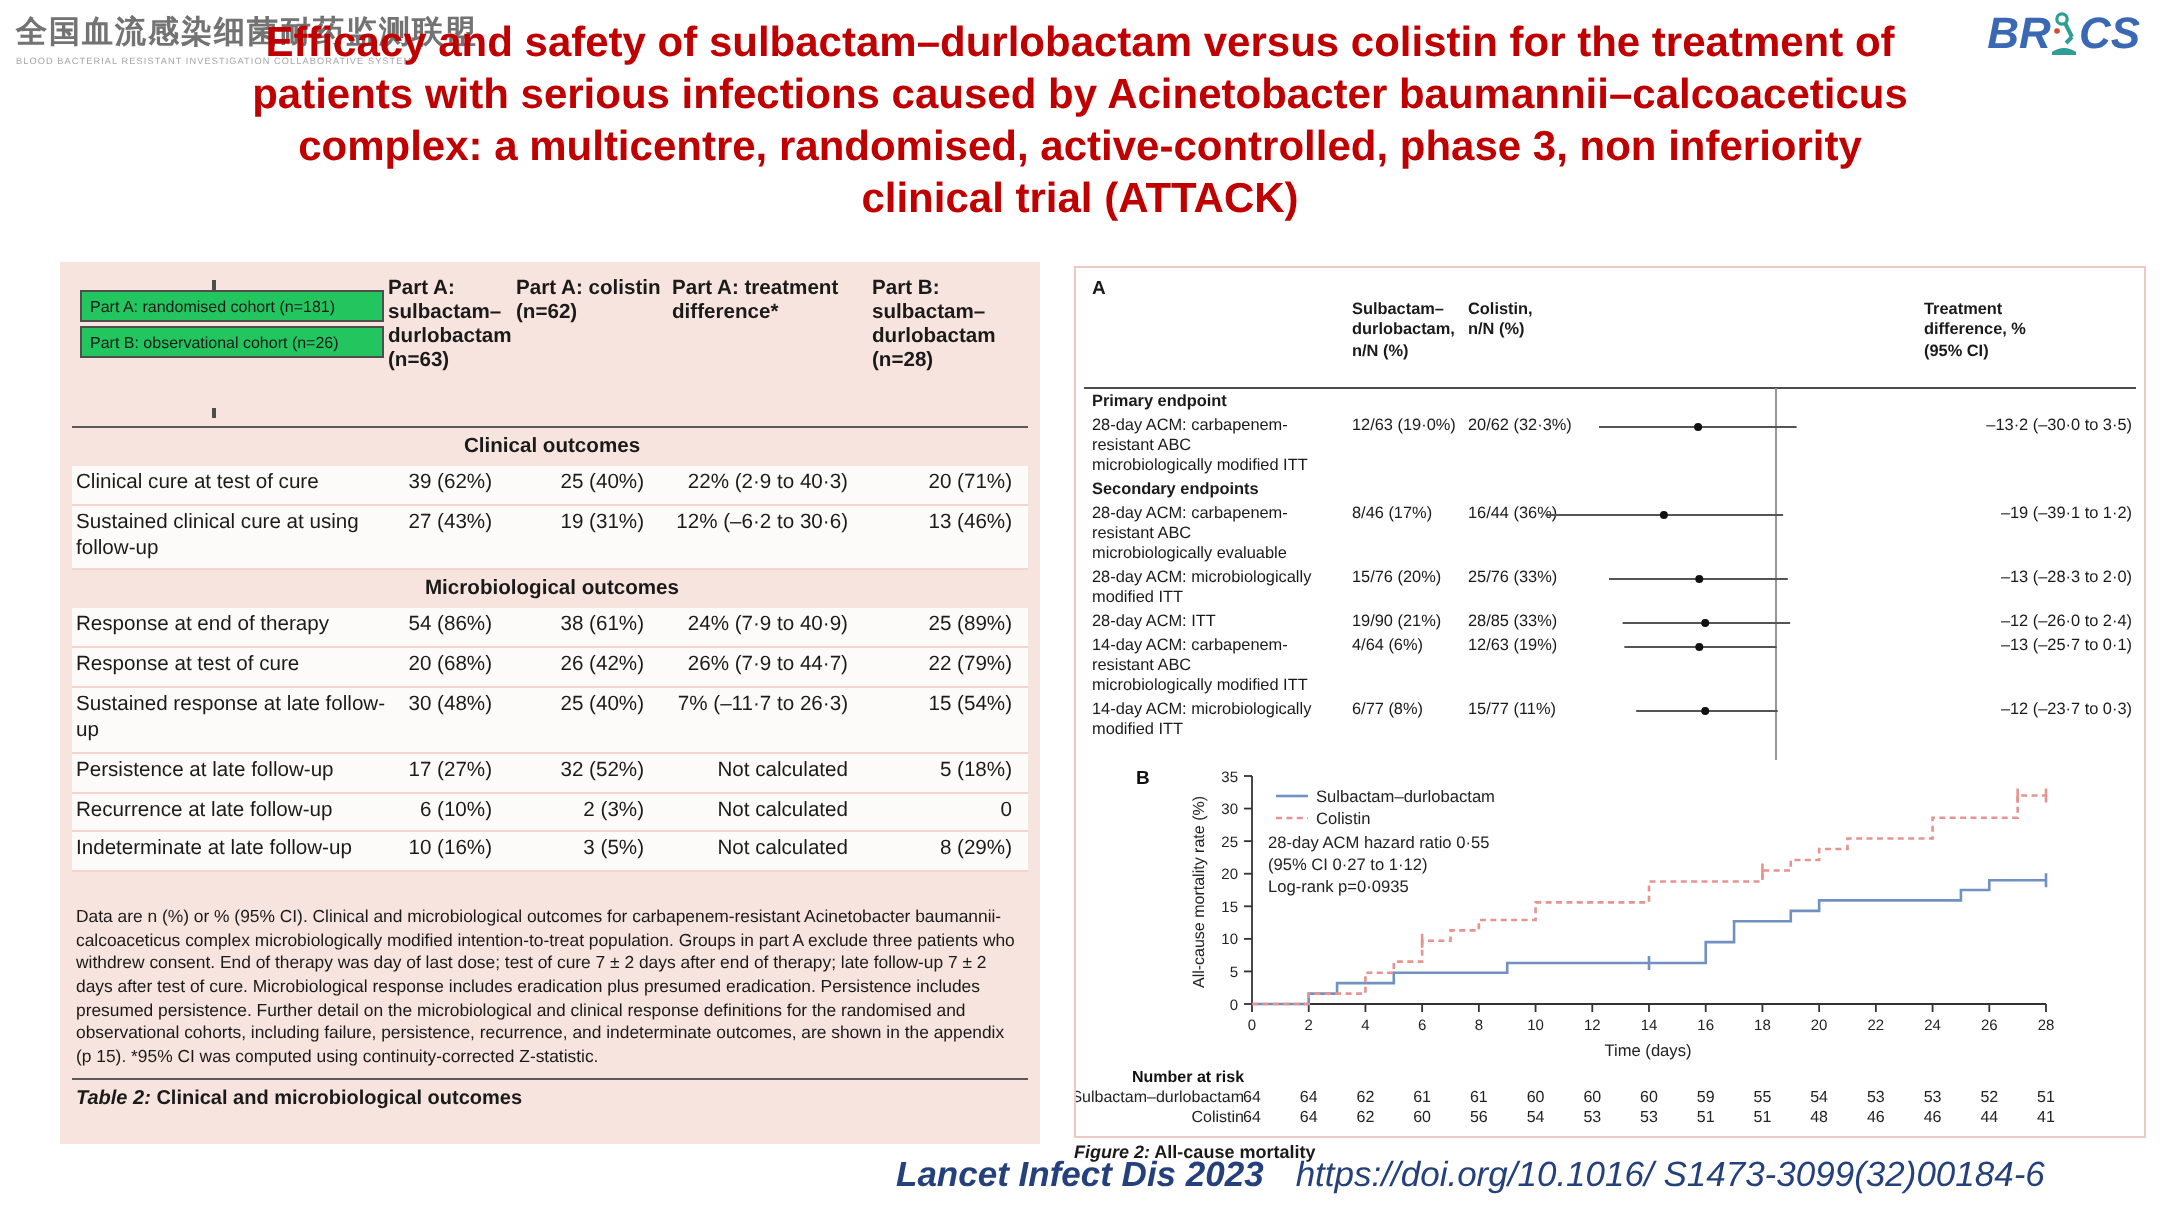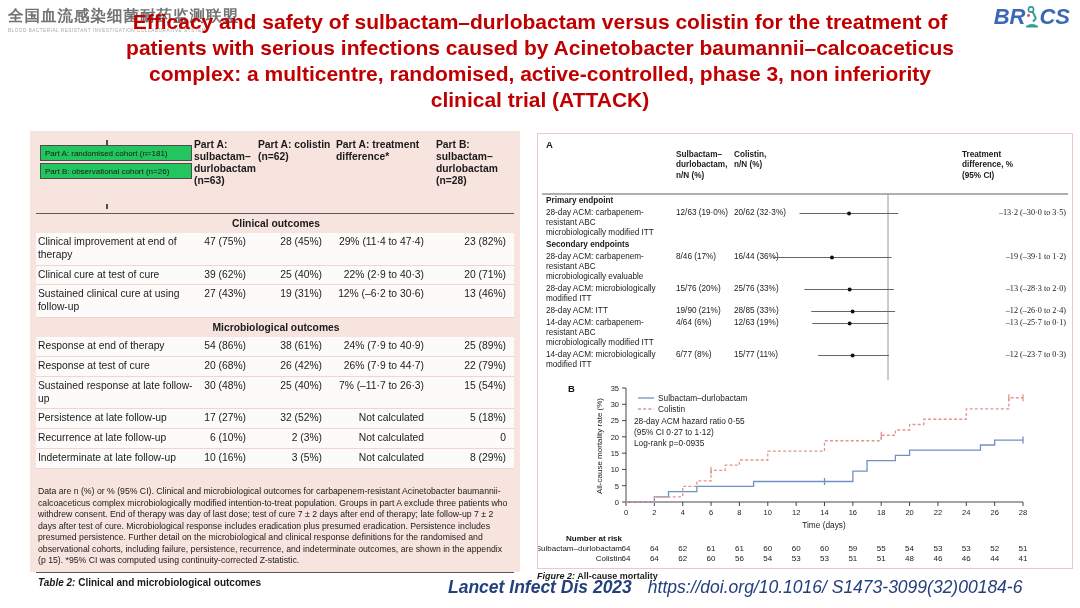--- a/index.html
+++ b/index.html
@@ -48,21 +48,21 @@
   .pa-h{font-weight:bold;font-size:8.2px;line-height:1.25;white-space:pre-line;}
   #pa-h1{left:138px;top:16px;width:62px;}
   #pa-h2{left:196px;top:16px;width:55px;}
   #pa-h3{left:424px;top:16px;width:90px;}
   #forest-rows{position:absolute;left:0;right:0;top:62px;font-size:8.2px;line-height:10px;}
   .frow{position:relative;margin-bottom:2px;}
   .frow .flabel{margin-left:8px;width:128px;}
   .frow.fsec .flabel{font-weight:bold;}
   .frow .fg1{position:absolute;left:138px;top:0;}
   .frow .fg2{position:absolute;left:196px;top:0;}
-  .frow .fdiff{position:absolute;right:6px;top:0;font-family:Liberation Serif, serif;}
+  .frow .fdiff{position:absolute;right:6px;top:0;}
   #forest-svg{position:absolute;left:0;top:0;width:534px;height:246px;pointer-events:none;
               font-family:"Liberation Sans",sans-serif;}
   #km-svg{position:absolute;left:0;top:246px;width:534px;height:188px;
           font-family:"Liberation Sans",sans-serif;}
 
   #fig-cap{left:537px;top:571px;font-size:9px;font-weight:bold;}
   #fig-cap .it{font-style:italic;}
   #citation{left:448px;top:577px;font-size:17.5px;font-style:italic;font-weight:bold;color:#24407d;z-index:5;}
   #citation .doi{margin-left:16px;font-weight:normal;}
 </style>
@@ -112,27 +112,20 @@
       <div class="h">Part A: treatment
 difference*</div>
       <div class="h">Part B:
 sulbactam–
 durlobactam
 (n=28)</div>
     </div>
     <div id="rows">
         <div class="trow sec">
           <div style="grid-column: 1 / span 5;">Clinical outcomes</div>
-        </div>
-        <div class="trow">
-          <div class="label">Clinical improvement at end of therapy</div>
-          <div class="c c1">47 (75%)</div>
-          <div class="c c2">28 (45%)</div>
-          <div class="c c3">29% (11·4 to 47·4)</div>
-          <div class="c c4">23 (82%)</div>
         </div>
         <div class="trow">
           <div class="label">Clinical cure at test of cure</div>
           <div class="c c1">39 (62%)</div>
           <div class="c c2">25 (40%)</div>
           <div class="c c3">22% (2·9 to 40·3)</div>
           <div class="c c4">20 (71%)</div>
         </div>
         <div class="trow">
           <div class="label">Sustained clinical cure at using follow-up</div>

